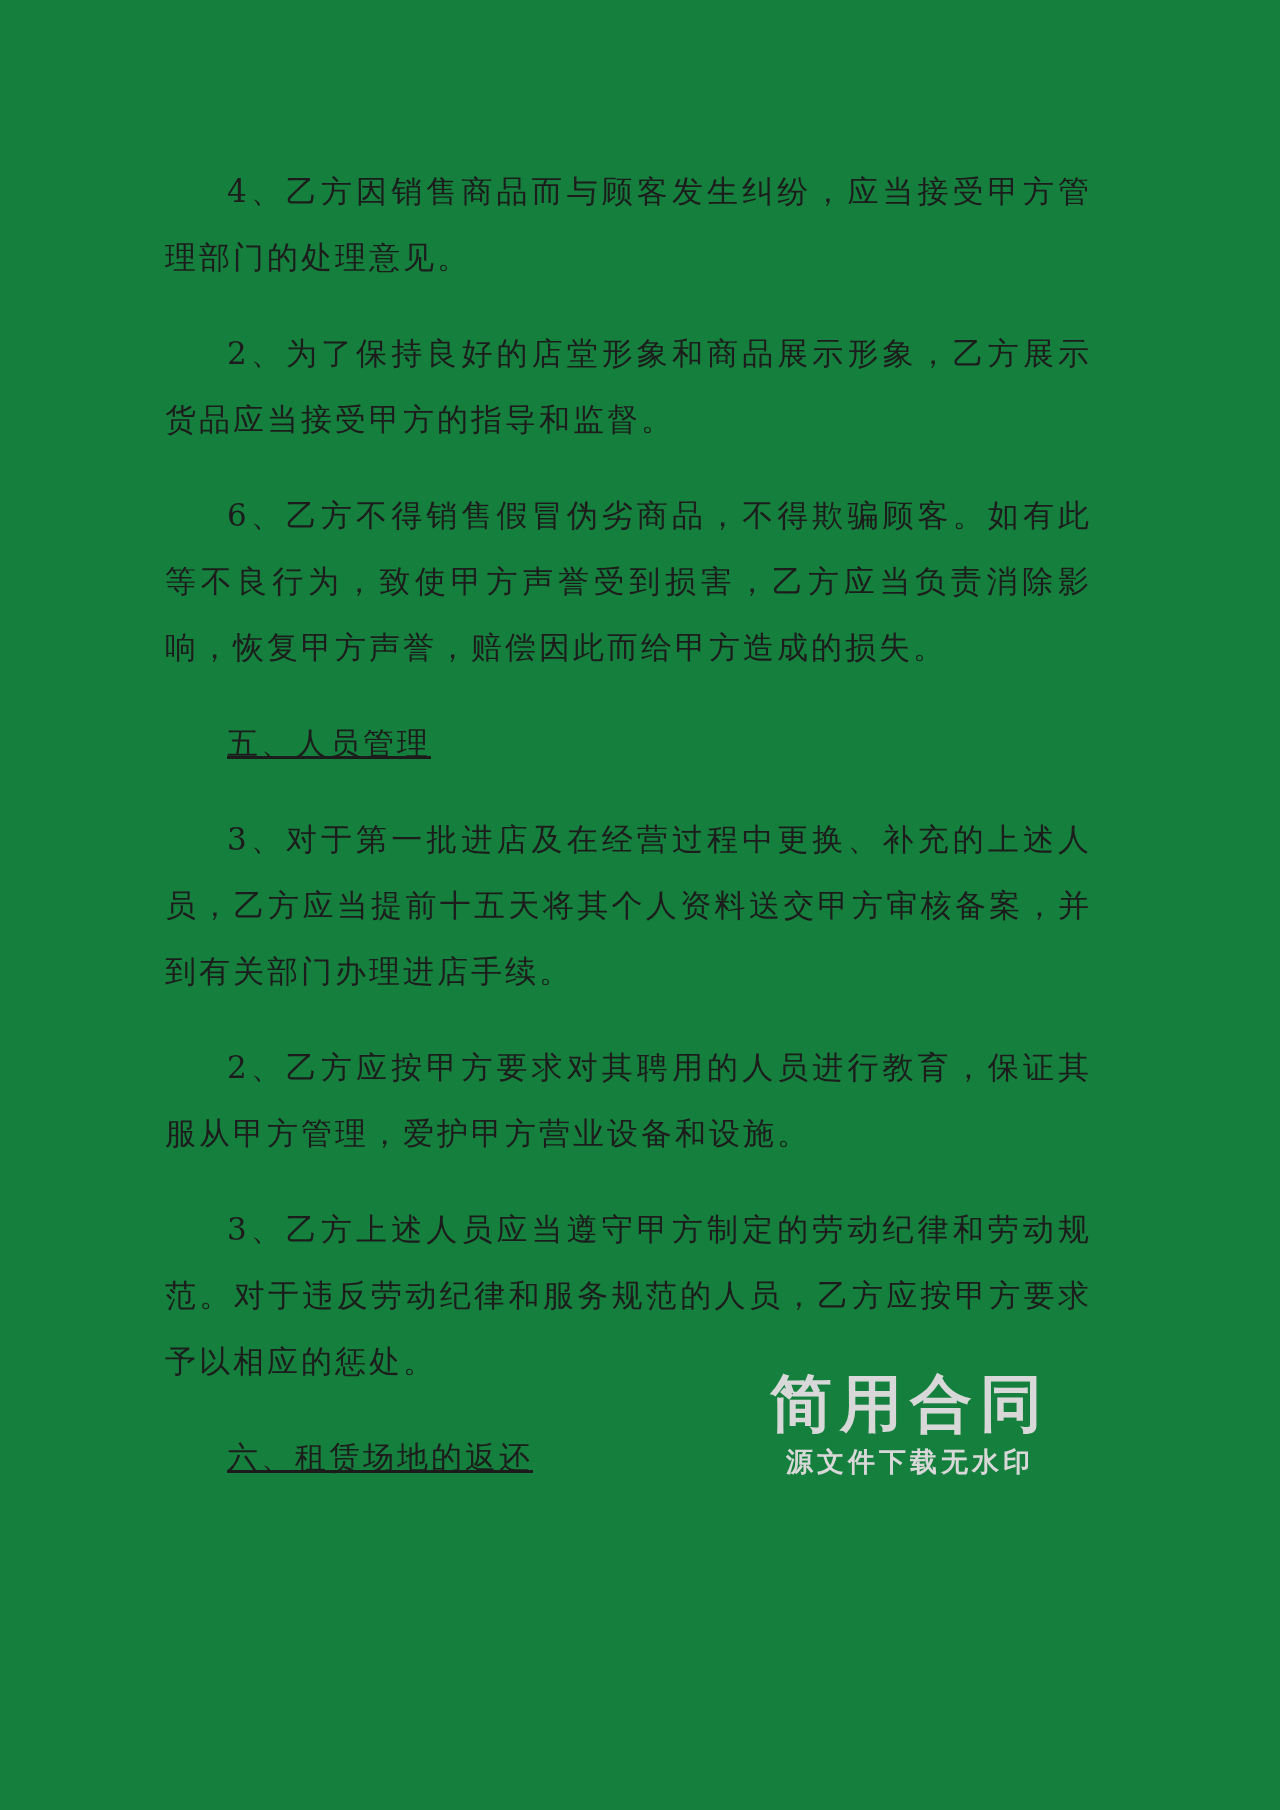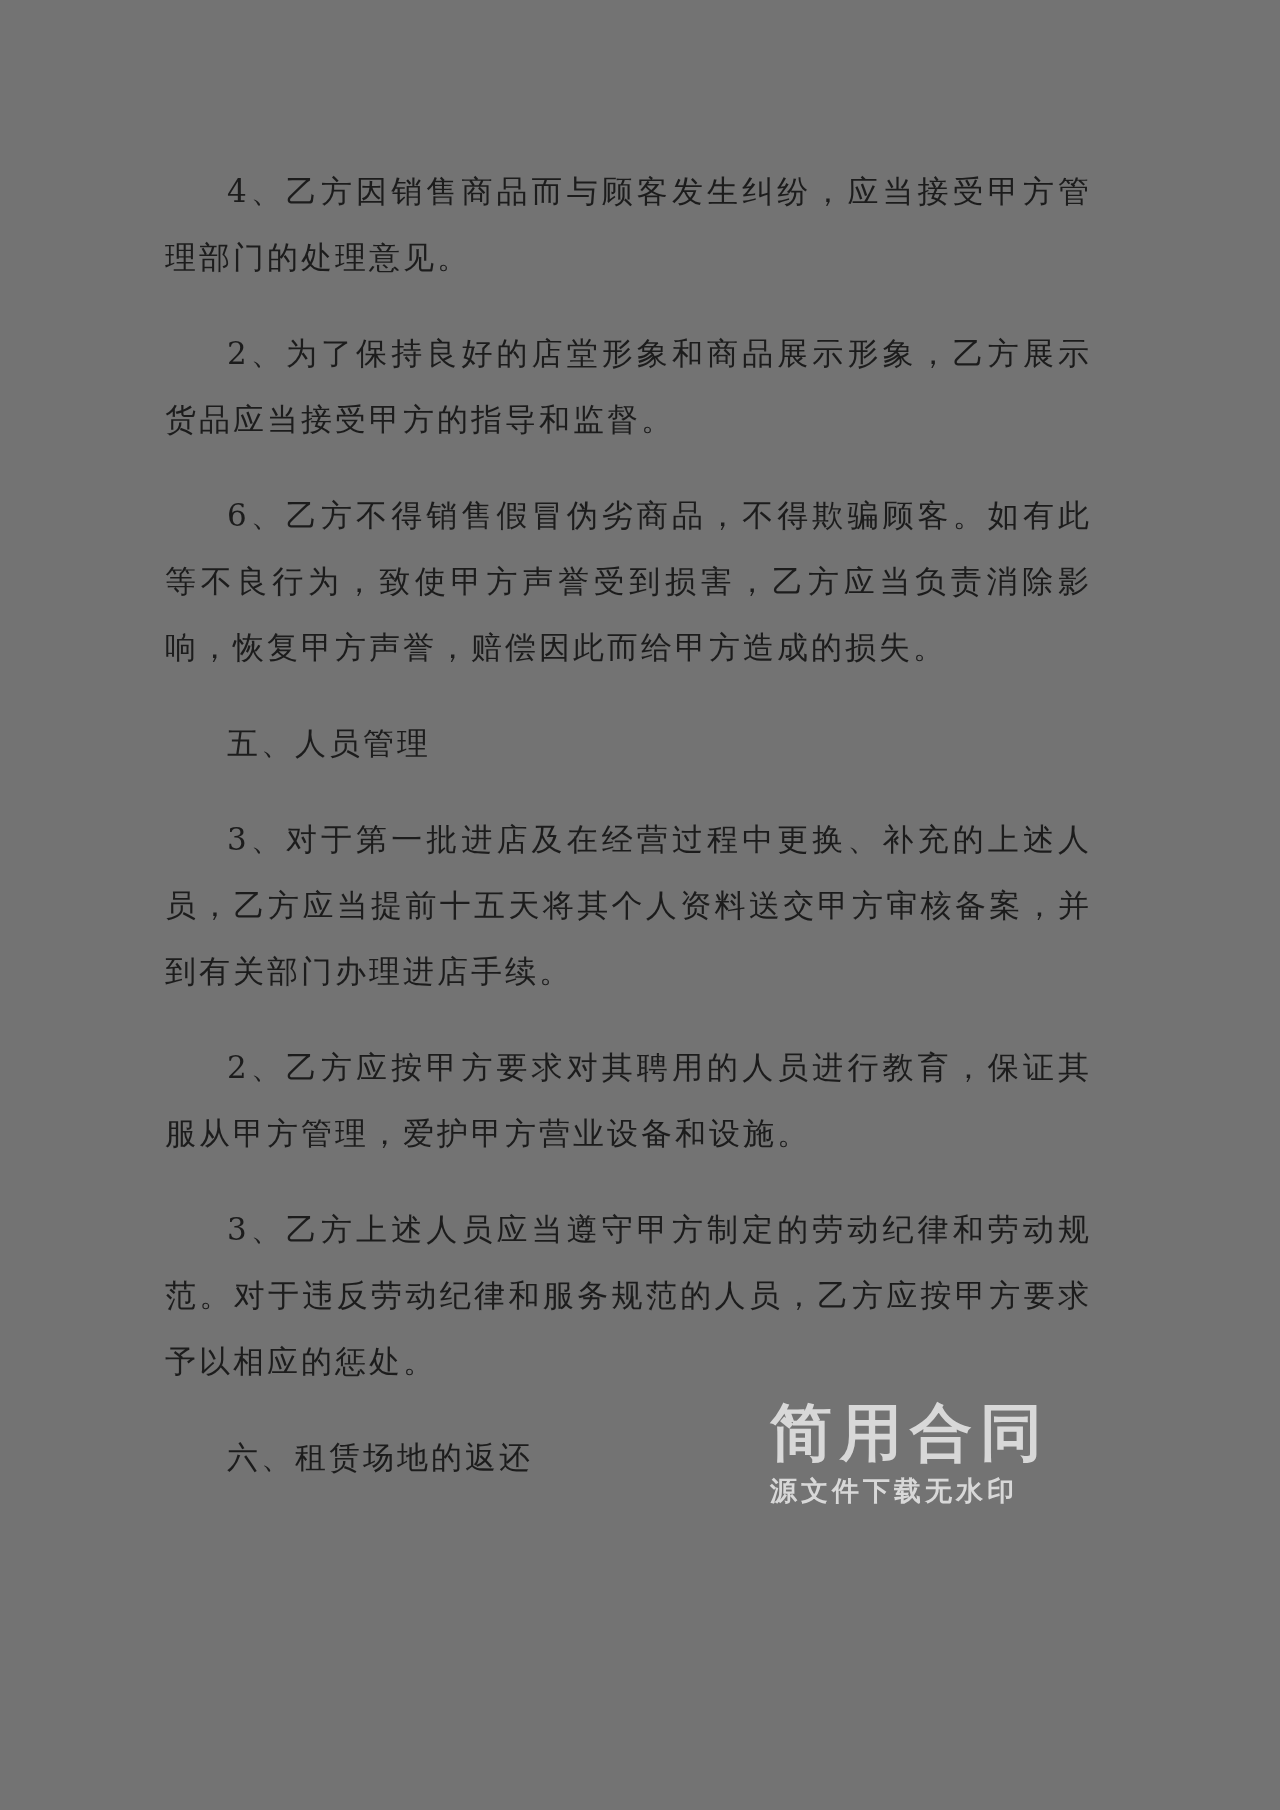--- a/index.html
+++ b/index.html
@@ -10,50 +10,51 @@
   body {
     width: 1280px;
     height: 1810px;
     position: relative;
     overflow: hidden;
     font-family: "DejaVu Serif", "Liberation Serif", serif;
   }
   .page {
     position: absolute;
     inset: 0;
-    background: #737373;
+    background: #15803d;
   }
   .doc-body {
     position: absolute;
     left: 165px;
     right: 188px;
     top: 158px;
     color: #1c1c1c;
     font-size: 31px;
     line-height: 66px;
     letter-spacing: 3px;
     text-align: justify;
     text-justify: inter-ideograph;
   }
   .doc-body p {
     margin: 0 0 30px 0;
     text-indent: 2em;
   }
   .doc-body p.heading {
     text-align: left;
+    text-decoration: underline;
   }
   .watermark {
     position: absolute;
     top: 1368px;
     right: 230px;
+    text-align: center;
     font-family: "DejaVu Sans", "Liberation Sans", sans-serif;
     font-weight: bold;
     user-select: none;
     pointer-events: none;
-    margin-top: 29px;
   }
   .wm-title {
     font-size: 62px;
     line-height: 72px;
     letter-spacing: 8px;
   }
   .wm-sub {
     margin-top: 4px;
     font-size: 27px;
     line-height: 36px;

